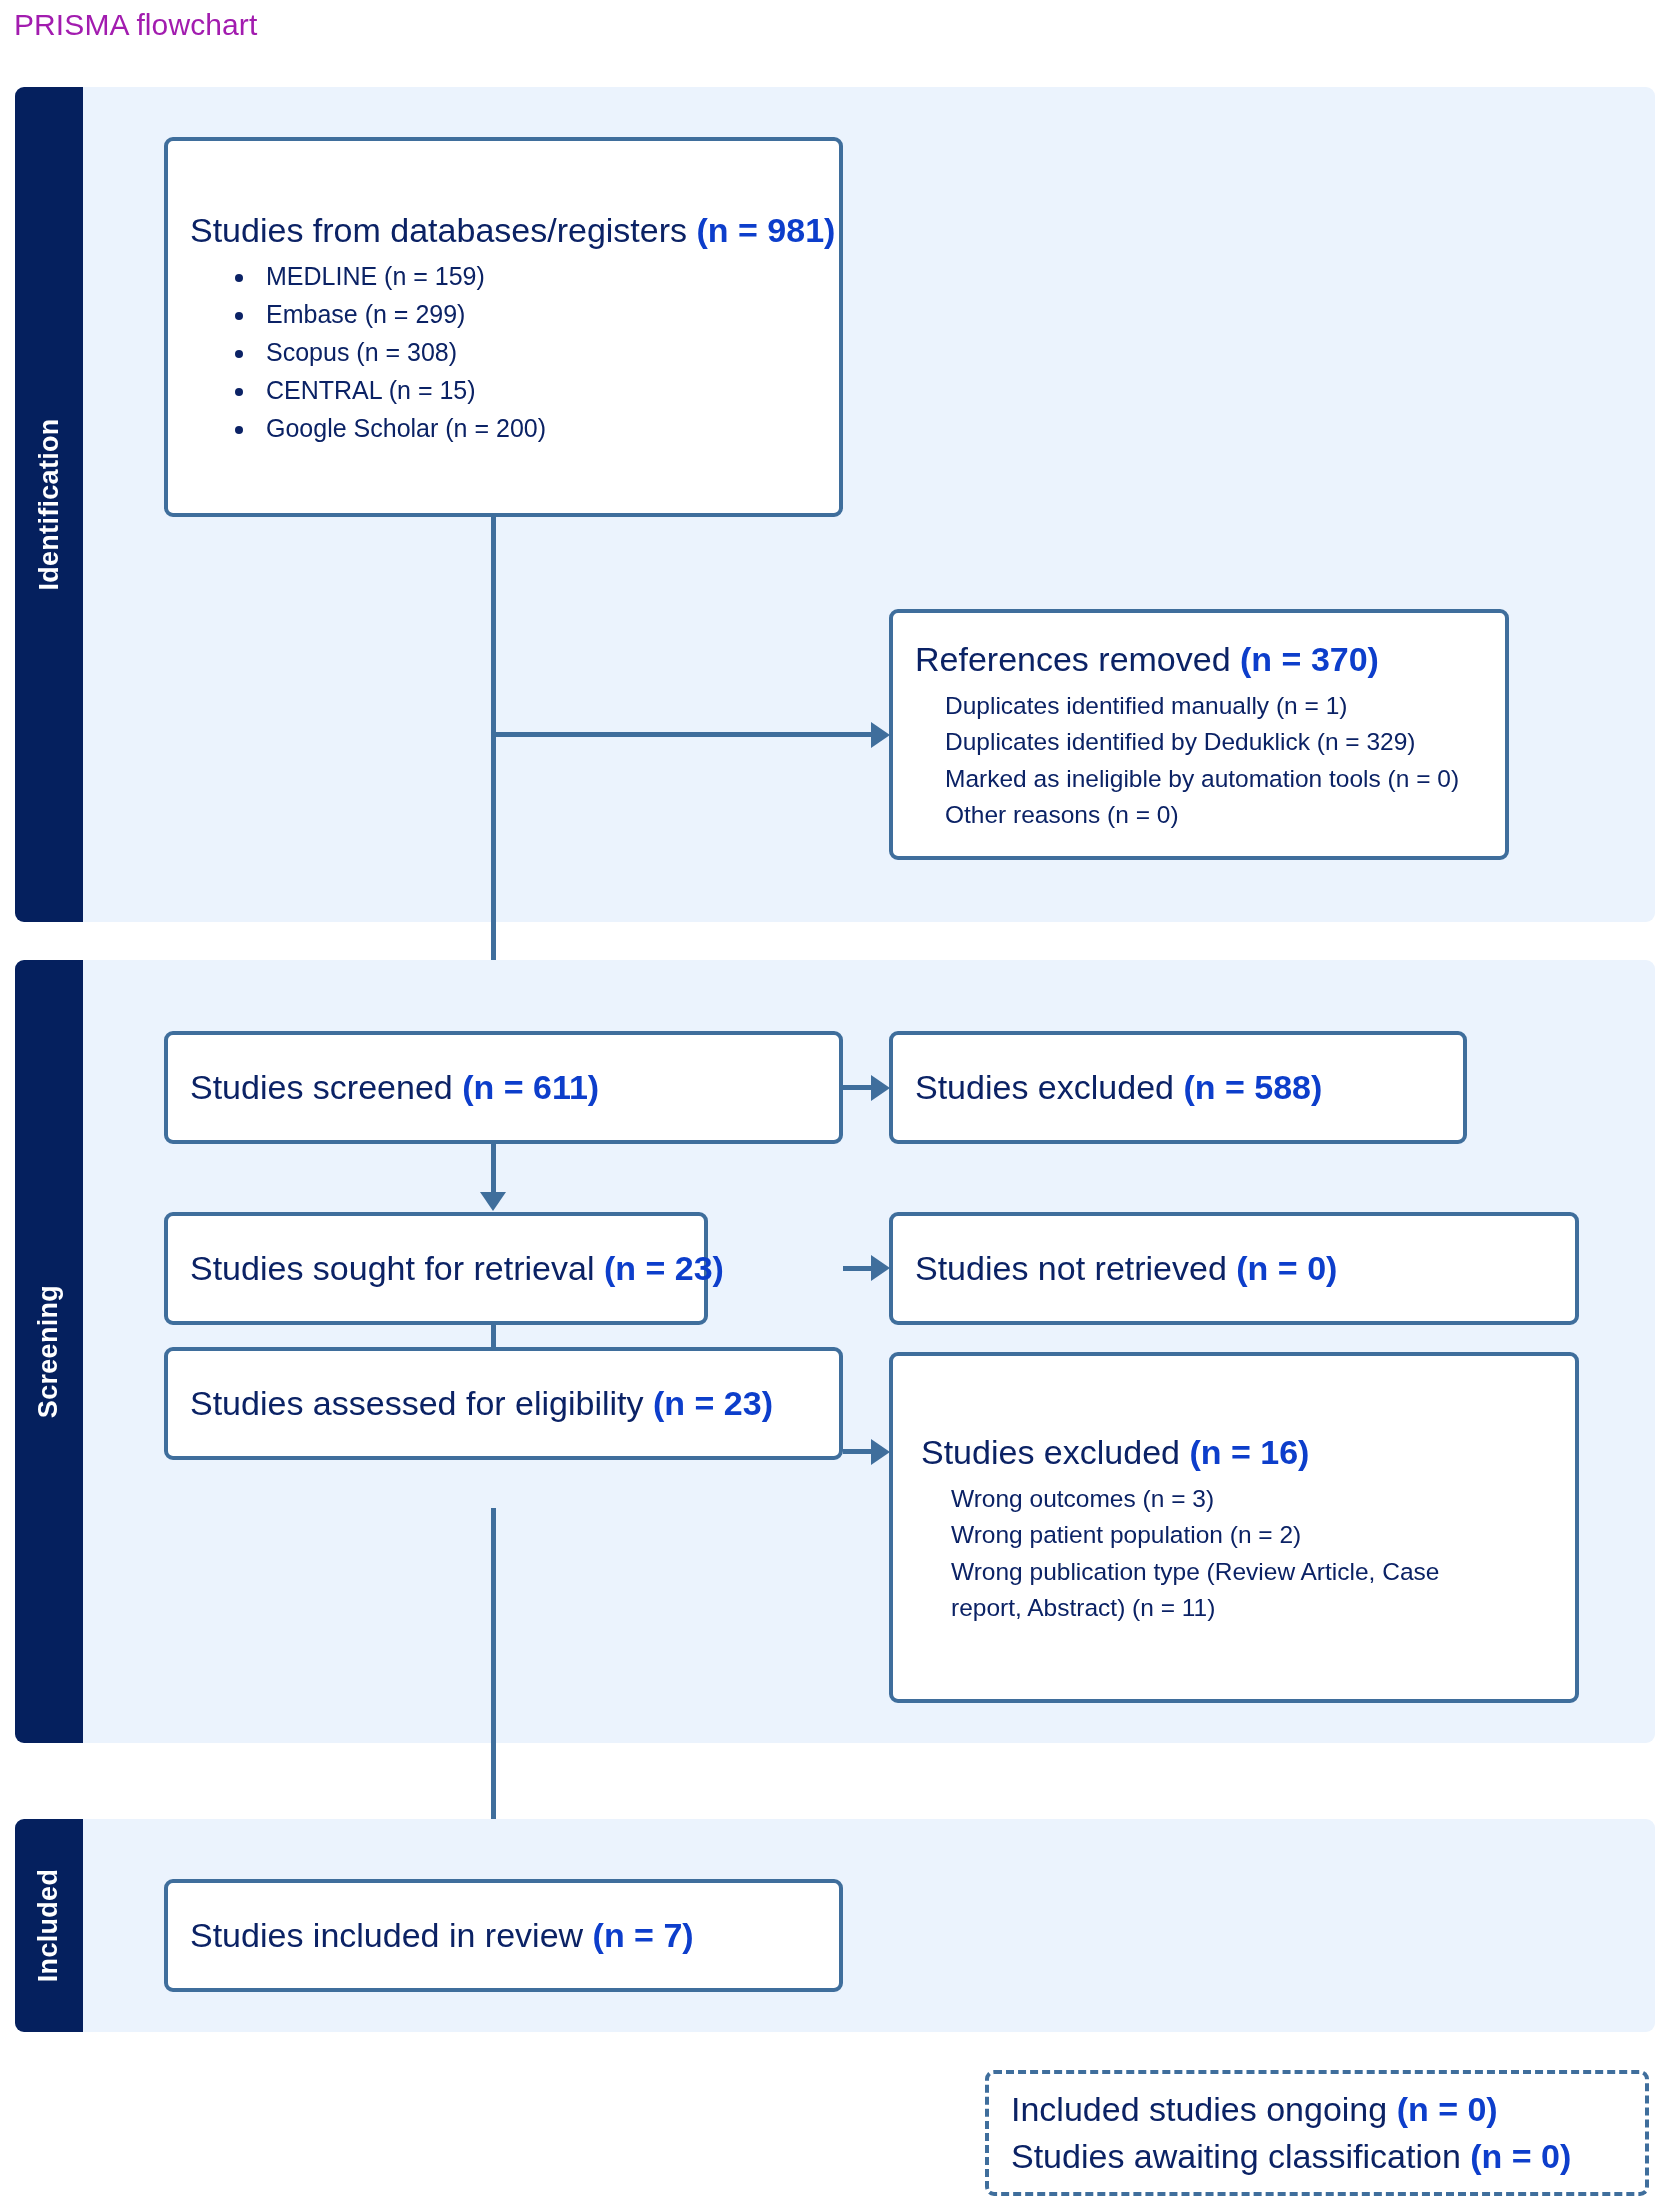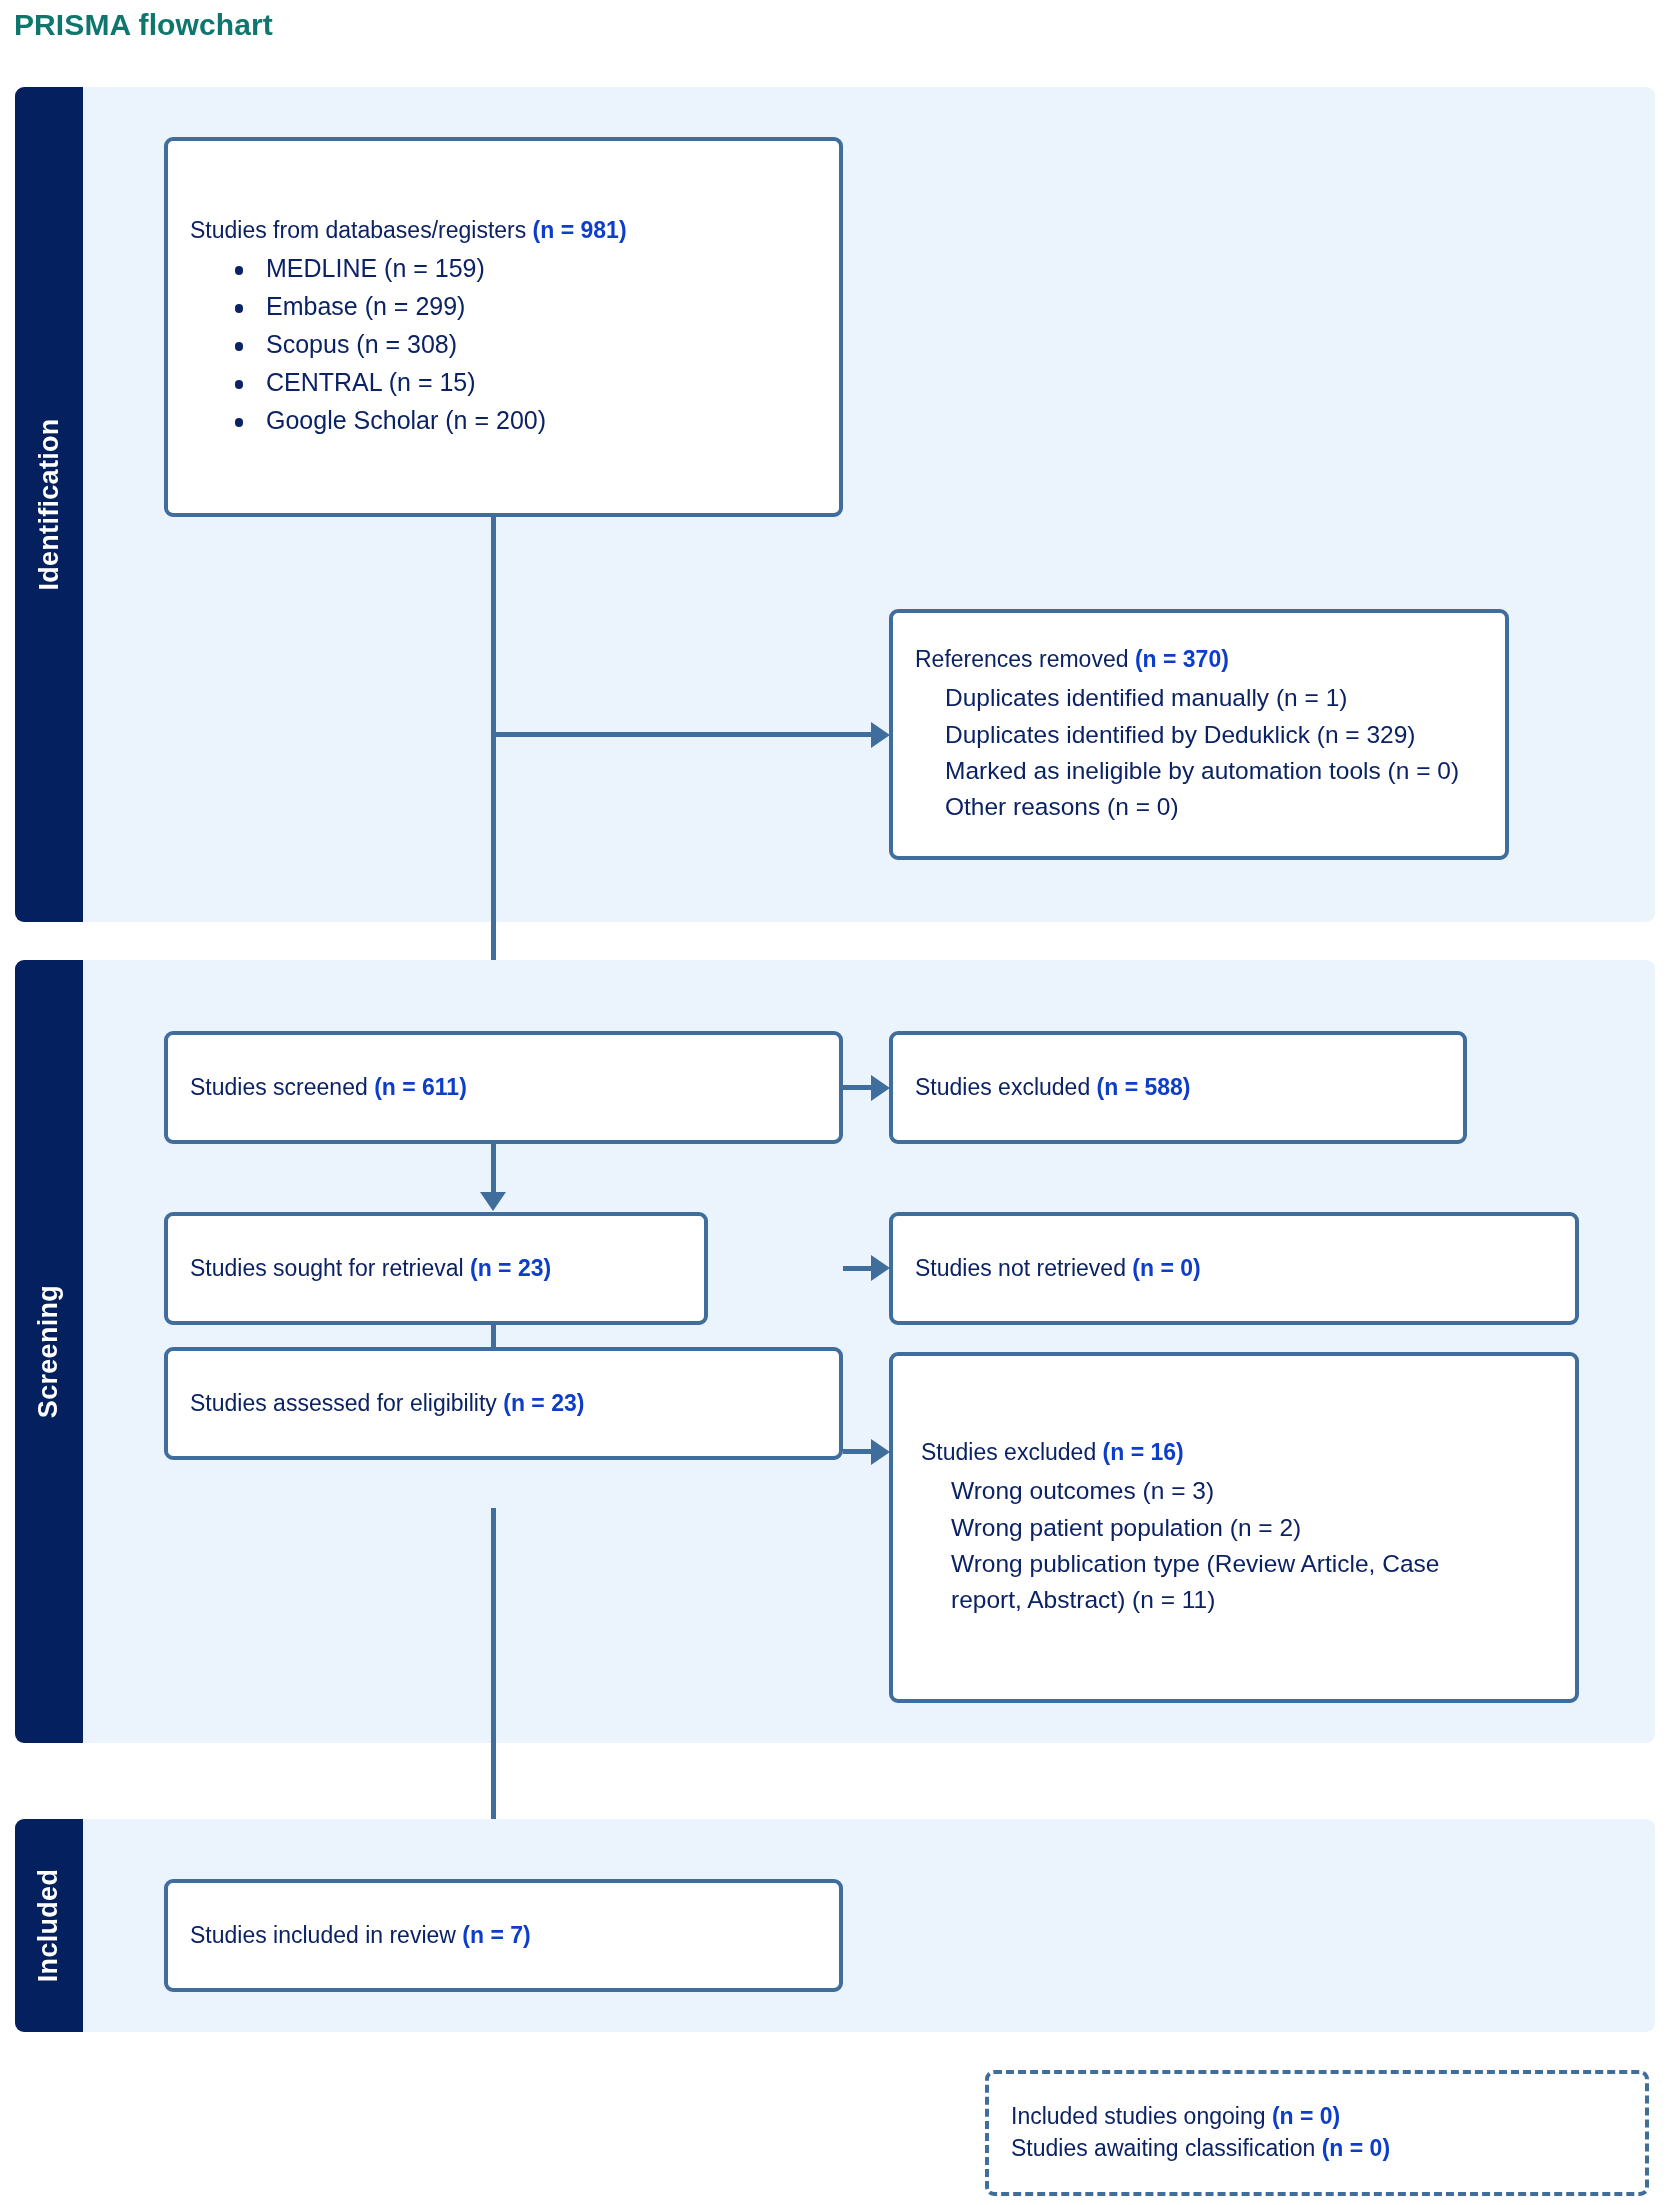--- a/index.html
+++ b/index.html
@@ -4,21 +4,21 @@
 <style>
   html,body{margin:0;padding:0;background:#ffffff;}
   body{
     width:1670px;height:2205px;position:relative;overflow:hidden;
     font-family:"Liberation Sans", sans-serif;
     -webkit-font-smoothing:antialiased;
   }
   
   #page-title{
     position:absolute;left:14px;top:7.7px;
-    font-size:30px;font-weight:bold;color:#0f766e;letter-spacing:0.1px;
+    font-size:30px;font-weight:normal;color:#a21caf;letter-spacing:0.1px;
   }
   
   .band{position:absolute;background:#ebf3fd;border-radius:9px;}
   .sidebar{
     position:absolute;background:#05205e;border-radius:9px 0 0 9px;
     display:flex;align-items:center;justify-content:center;
   }
   .sidebar span{
     transform:rotate(-90deg);white-space:nowrap;
     color:#ffffff;font-weight:bold;font-size:27px;letter-spacing:0.3px;
@@ -26,21 +26,21 @@
   
   .node{
     position:absolute;background:#ffffff;
     border:4.5px solid #3f6e9c;border-radius:9px;
     box-sizing:border-box;
     display:flex;flex-direction:column;justify-content:center;
     color:#0b2265;
   }
   .node.dashed{border-style:dashed;background:transparent;}
   .node .pad{padding:0 22px;}
-  .headline{font-size:23px;line-height:1.38;color:#0b2265;white-space:nowrap;}
+  .headline{font-size:34px;line-height:1.38;color:#0b2265;white-space:nowrap;}
   .n{color:#0d3ecb;font-weight:bold;}
   ul.blist{margin:3px 0 0 0;padding:0 0 0 76px;list-style:none;}
   ul.blist li{
     position:relative;font-size:25px;line-height:1.52;color:#0b2265;white-space:nowrap;
   }
   ul.blist li::before{
     content:"";position:absolute;left:-31px;top:17px;
     width:8.4px;height:8.4px;border-radius:50%;background:#0b2265;
   }
   ul.plain{margin:5.2px 0 0 0;padding:0 0 0 30px;list-style:none;}

